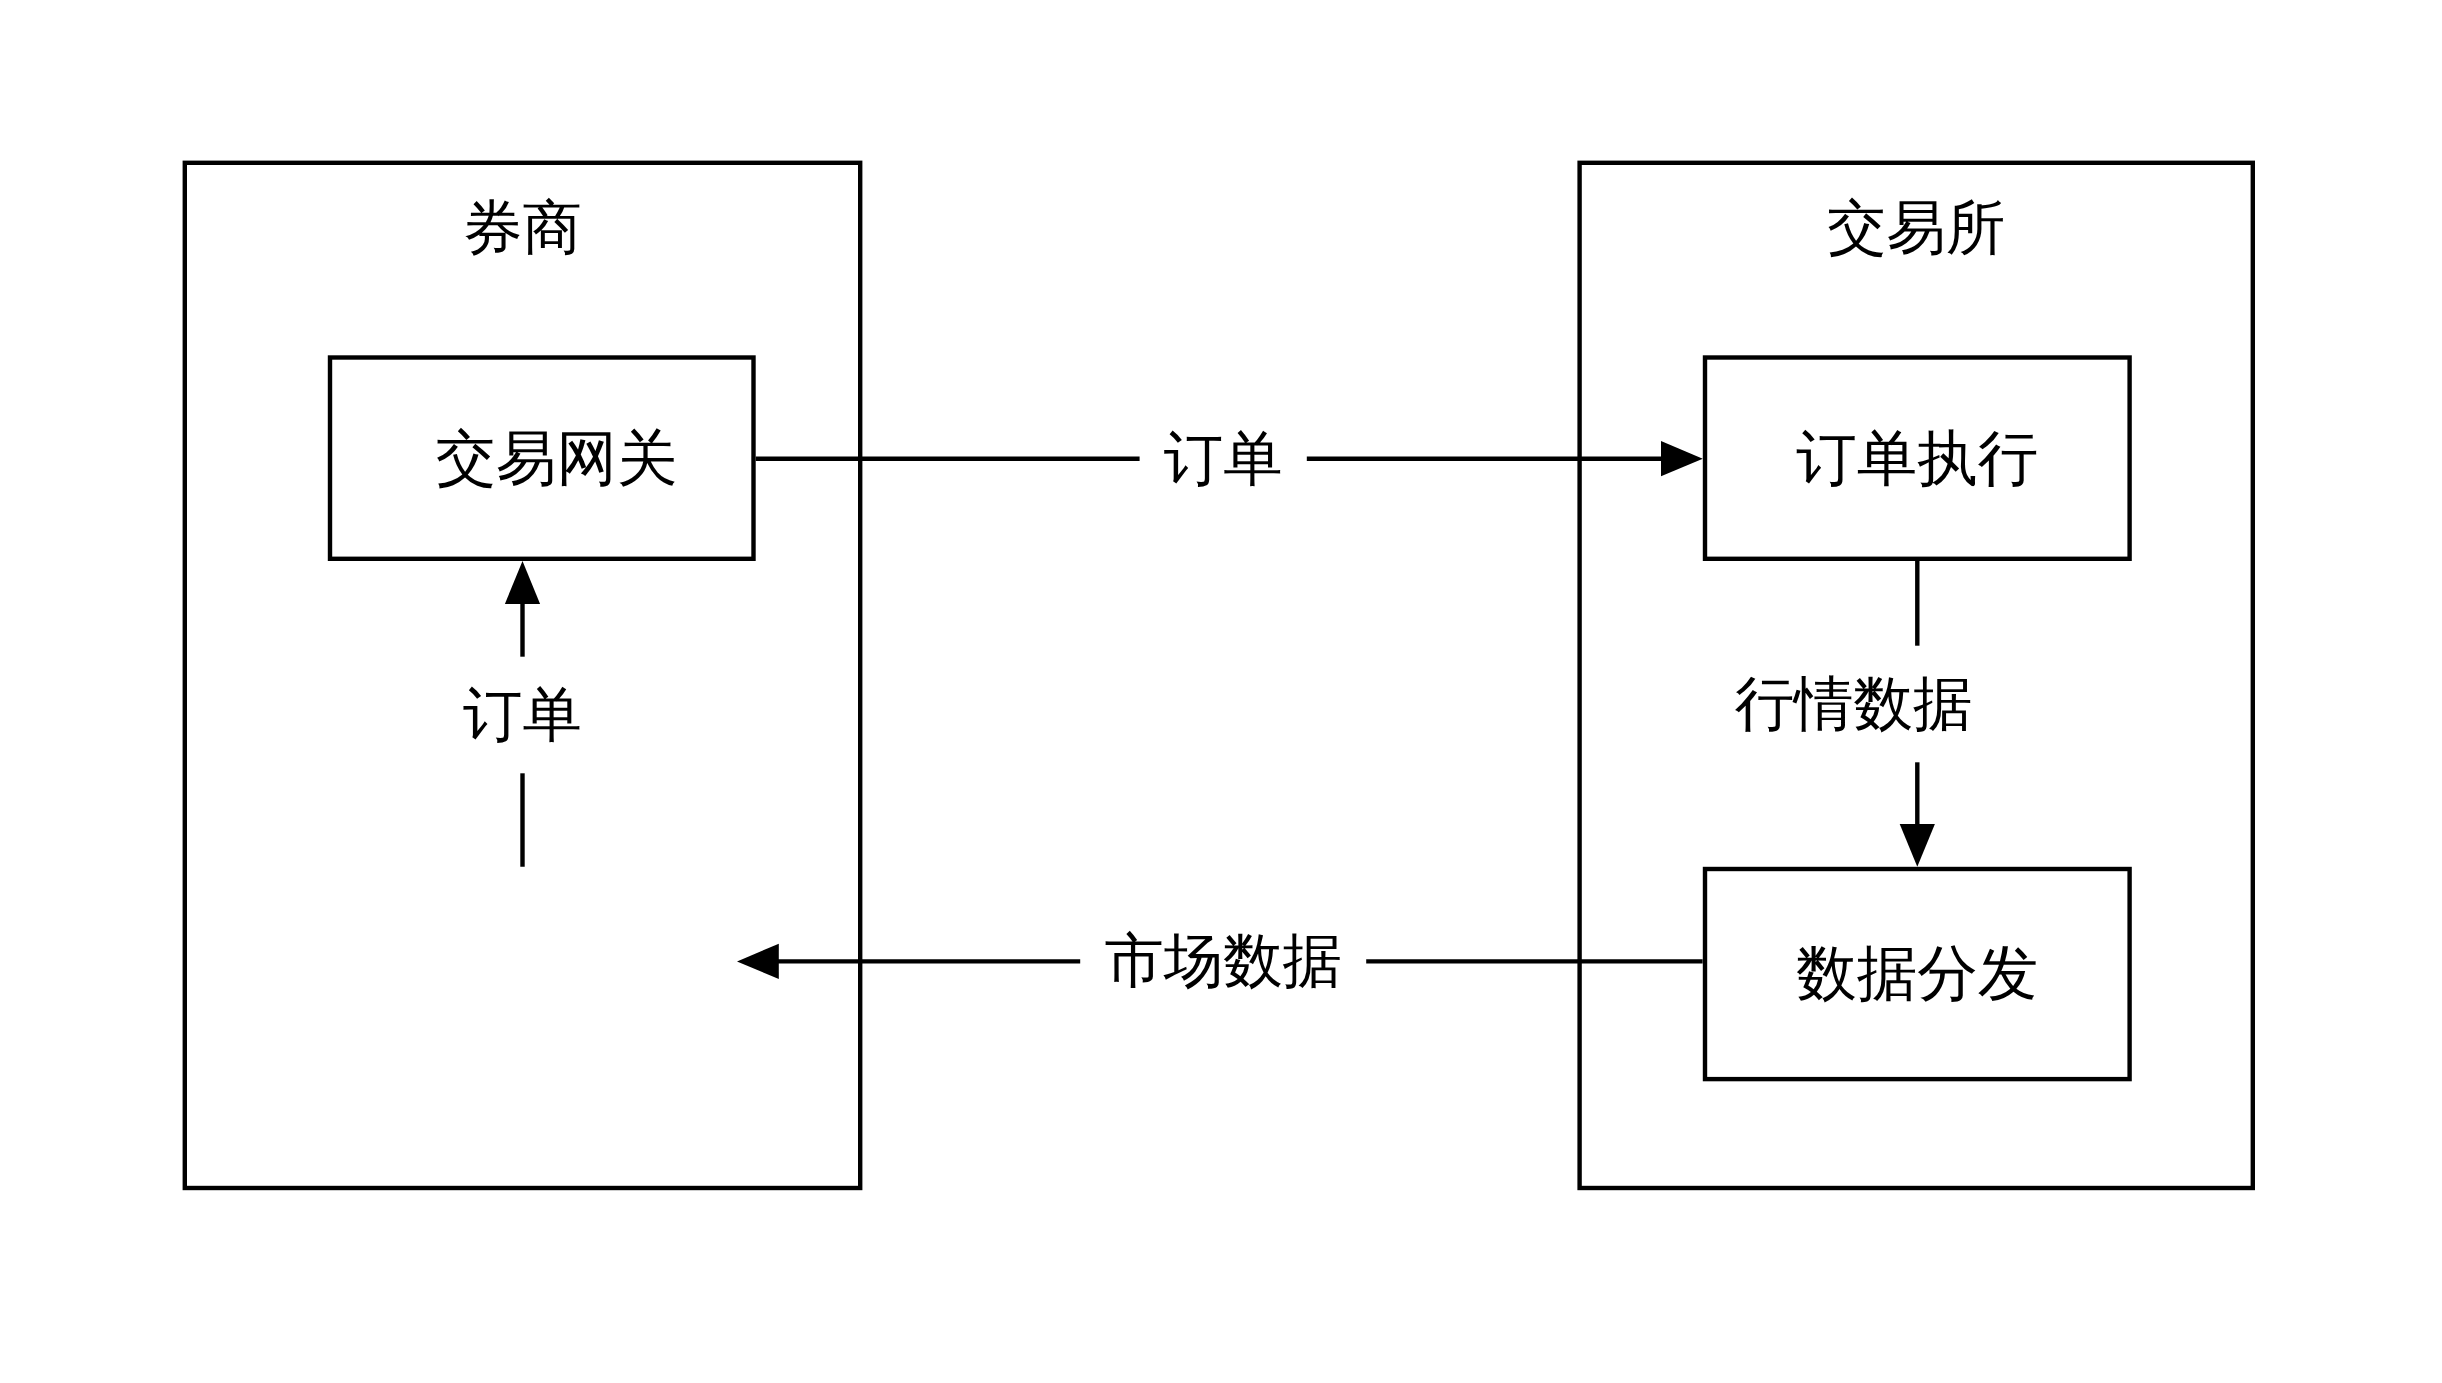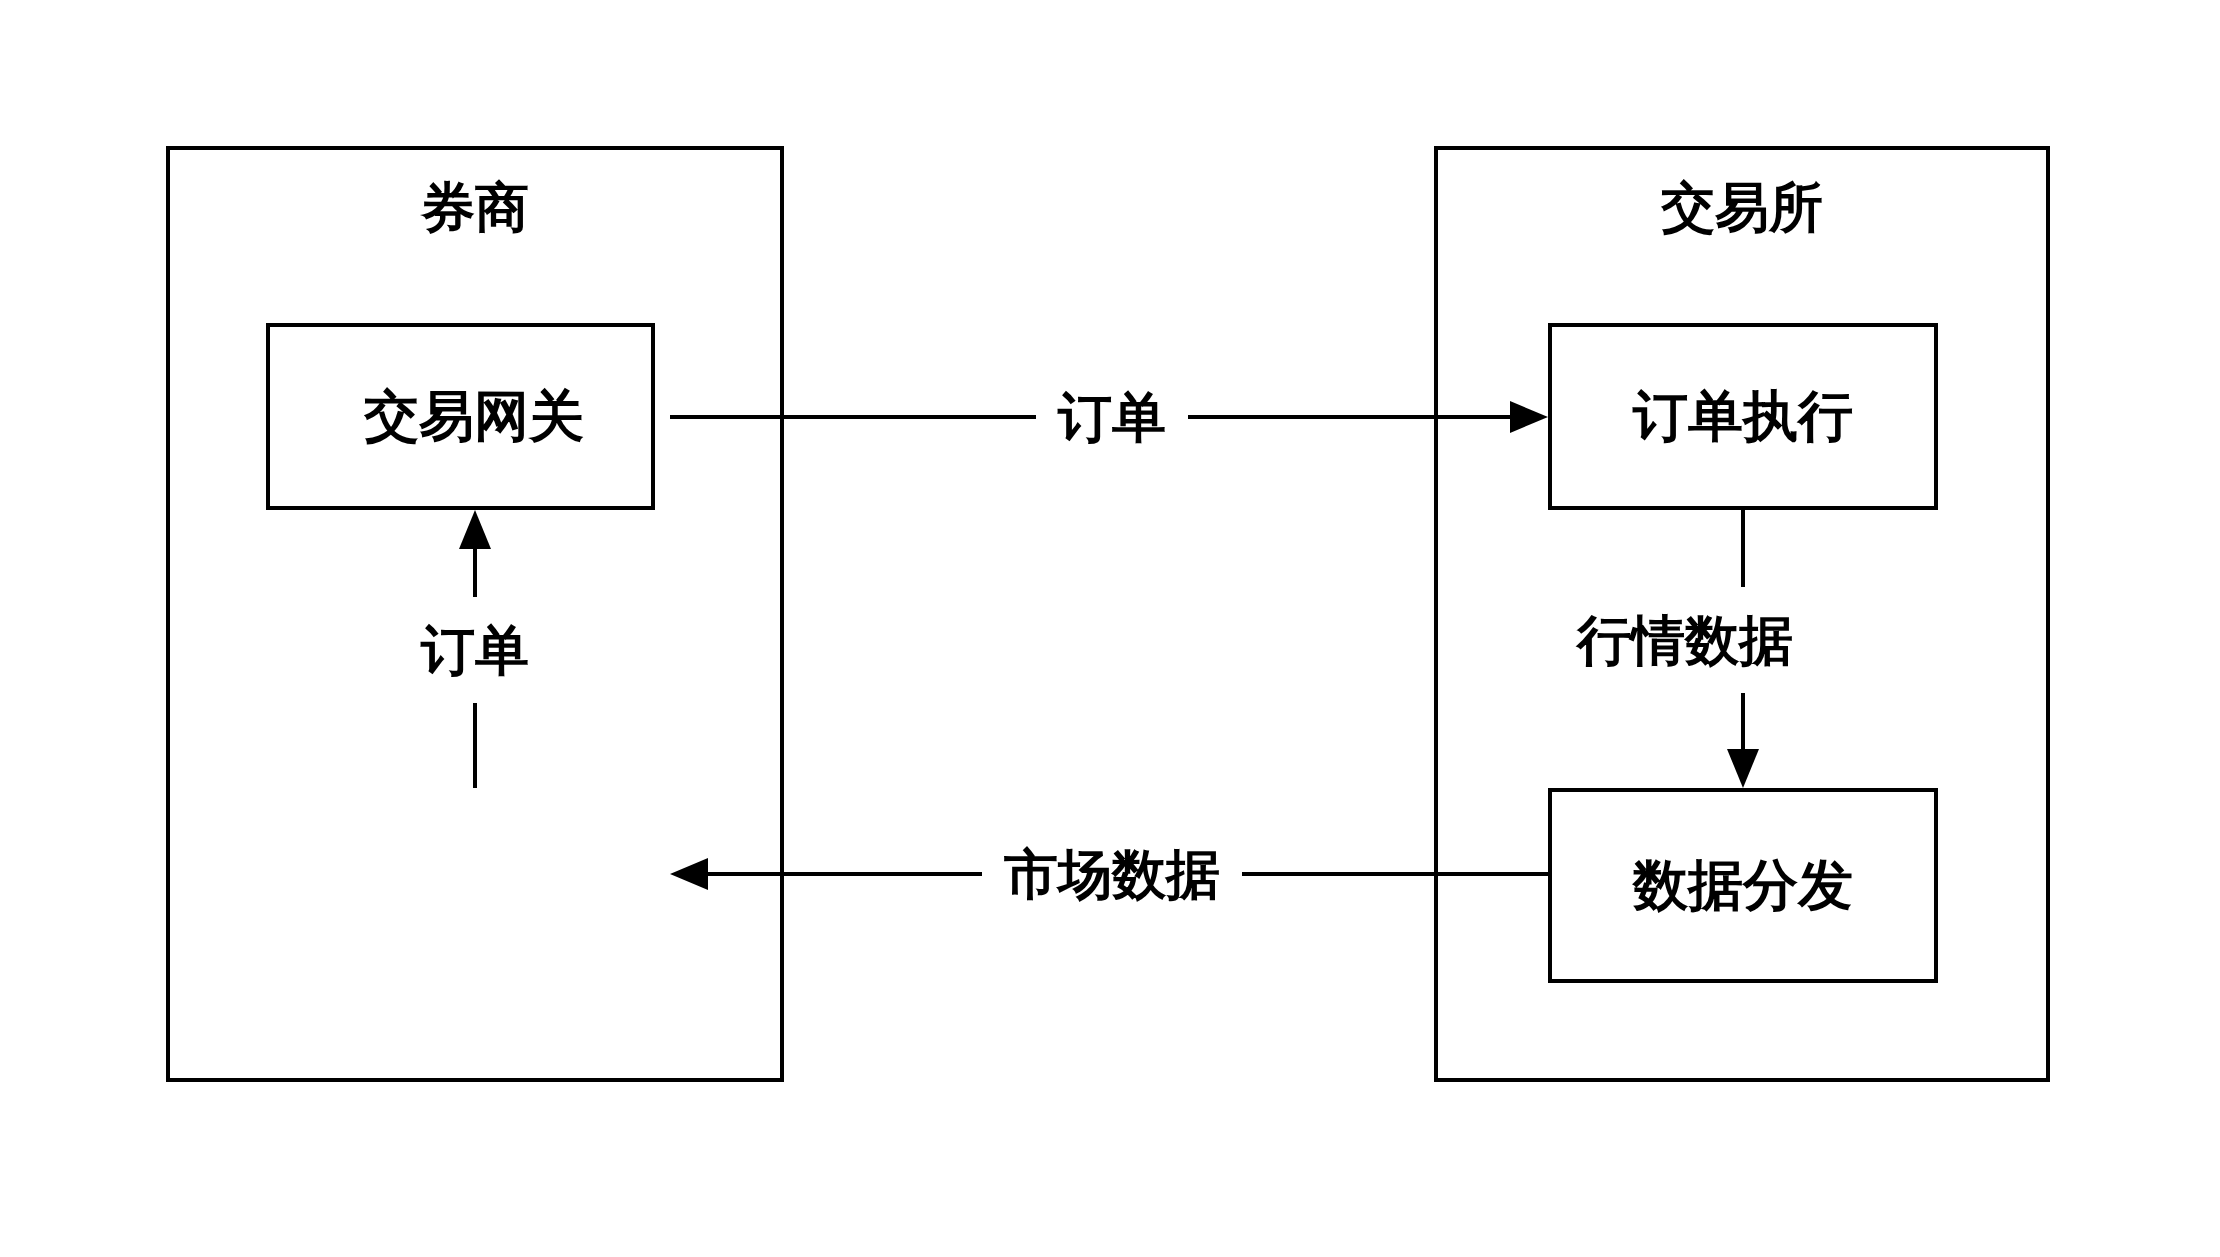--- a/index.html
+++ b/index.html
@@ -8,21 +8,20 @@
     background: #ffffff;
   }
   .canvas {
     position: relative;
     width: 2220px;
     height: 1257px;
     background: #ffffff;
     font-family: "Liberation Sans", "DejaVu Sans", sans-serif;
     color: #000000;
     overflow: hidden;
-    font-weight: bold;
   }
   .edges-svg {
     position: absolute;
     inset: 0;
     width: 2220px;
     height: 1257px;
     z-index: 2;
   }
   .container-box {
     position: absolute;
@@ -50,21 +49,21 @@
     background: #ffffff;
     box-sizing: border-box;
     display: flex;
     align-items: center;
     justify-content: center;
     font-size: 55px;
     line-height: 1;
     white-space: nowrap;
     z-index: 3;
   }
-  .node-box.gateway    { left: 266px;  top: 323px; width: 389px; height: 187px; padding-left: 27px; }
+  .node-box.gateway    { left: 298px;  top: 323px; width: 389px; height: 187px; padding-left: 27px; }
   .node-box.algo       { left: 281px;  top: 788px; width: 389px; height: 187px; }
   .node-box.execution  { left: 1548px; top: 323px; width: 390px; height: 187px; }
   .node-box.distribute { left: 1548px; top: 788px; width: 390px; height: 195px; }
   .edge-label {
     position: absolute;
     transform: translate(-50%, -50%);
     background: #ffffff;
     font-size: 54px;
     line-height: 1;
     white-space: nowrap;

